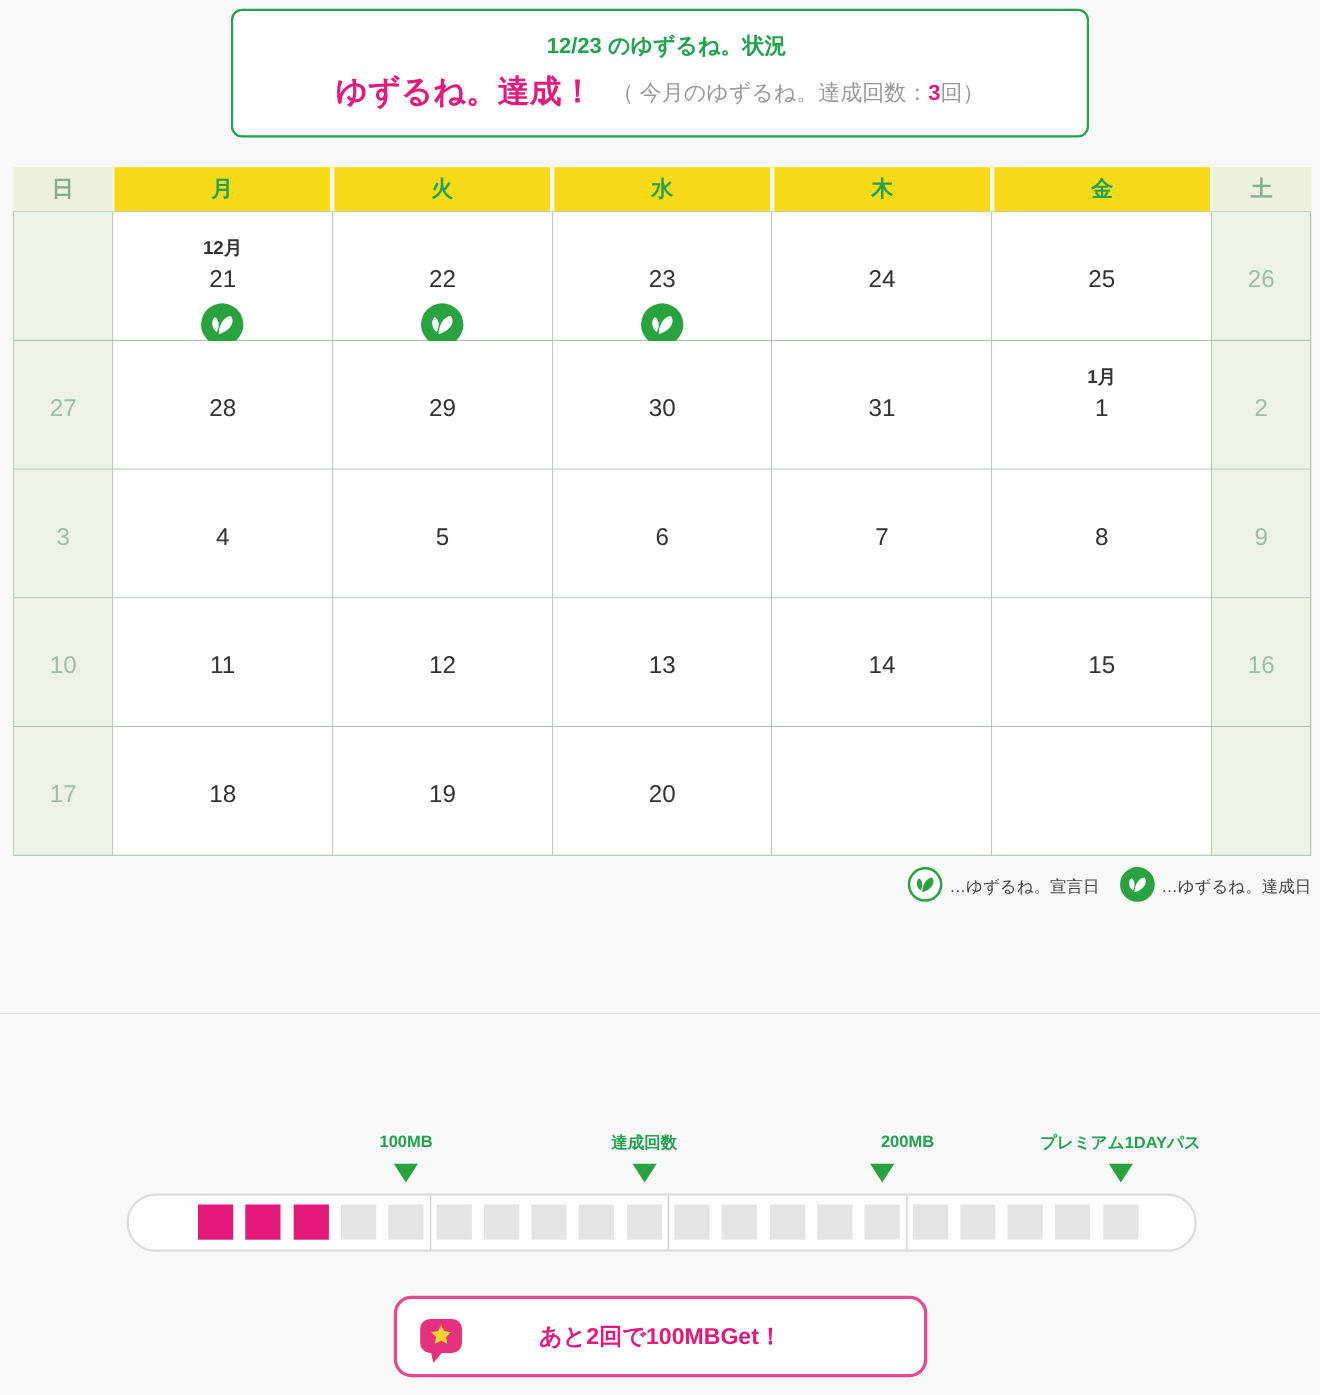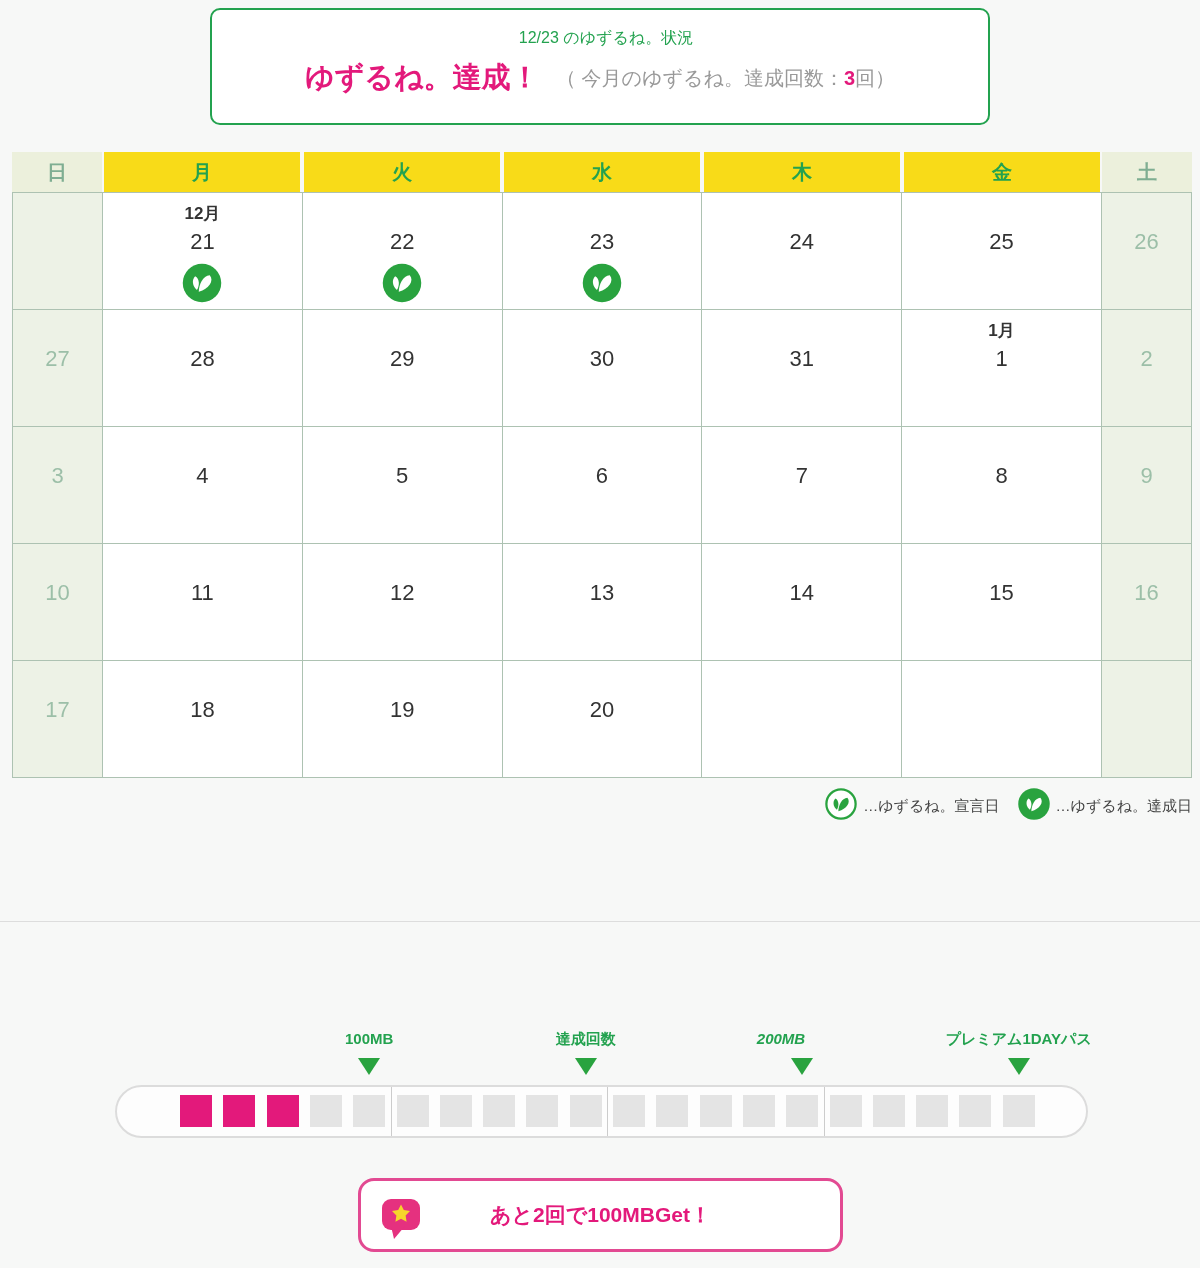--- a/index.html
+++ b/index.html
@@ -6,36 +6,36 @@
     --green:#23a24f; --icon-green:#29a33f; --pink:#e3197b; --yellow:#f8db18;
     --page-bg:#f7f8f7; --grid:#adc2b2; --weekend-bg:#edf2e6; --weekend-hd:#ecf0dc;
   }
   html,body{margin:0;padding:0;background:var(--page-bg);}
   .page{position:relative;width:1200px;height:1268px;background:var(--page-bg);
         font-family:"Liberation Sans",sans-serif;overflow:hidden;}
 
   
   .status-box{position:absolute;left:210px;top:8px;width:780px;height:117px;background:#fff;
       border:2px solid var(--green);border-radius:10px;box-sizing:border-box;text-align:center;padding-top:18px;}
-  .status-title{color:var(--green);font-size:16px;font-weight:normal;padding-left:12px;}
+  .status-title{color:var(--green);font-size:20px;font-weight:bold;padding-left:12px;}
   .status-result-row{margin-top:9px;white-space:nowrap;}
   .status-result{color:var(--pink);font-size:29px;font-weight:bold;vertical-align:middle;}
   .status-count{color:#999;font-size:20px;margin-left:12px;vertical-align:middle;}
   .status-count b{color:var(--pink);}
 
   
   .calendar{position:absolute;left:12px;top:152px;width:1180px;}
   .cal-header{display:grid;grid-template-columns:90px repeat(5,1fr) 90px;height:40px;}
   .cal-h{background:var(--yellow);color:var(--green);font-weight:bold;font-size:20px;
       text-align:center;line-height:40px;border-left:2px solid var(--page-bg);border-right:2px solid var(--page-bg);box-sizing:border-box;}
   .cal-h.weekend-h{background:var(--weekend-hd);color:#7fae92;border-left:none;border-right:none;}
   .cal-body{display:grid;grid-template-columns:90px repeat(5,1fr) 90px;grid-auto-rows:117px;
       border-top:1px solid var(--grid);border-left:1px solid var(--grid);}
   .cal-cell{background:#fff;border-right:1px solid var(--grid);border-bottom:1px solid var(--grid);
-      text-align:center;padding-top:8px;box-sizing:border-box;}
+      text-align:center;padding-top:20px;box-sizing:border-box;}
   .cal-cell.weekend{background:var(--weekend-bg);}
   .month{height:26px;line-height:26px;font-size:17px;color:#333;font-weight:bold;}
   .daynum{height:30px;line-height:30px;font-size:22px;color:#333;font-weight:normal;}
   .weekend .daynum{color:#9cbfa8;}
   .cal-icon{margin-top:4px;height:44px;}
 
   
   .legend{position:absolute;top:786px;right:8px;display:flex;align-items:center;gap:16px;}
   .legend-item{display:flex;align-items:center;gap:4px;}
   .legend-label{font-size:15px;color:#444;}
@@ -286,21 +286,21 @@
       <div class="square" style="left: 916.1px;"></div>
       <div class="square" style="left: 959.4px;"></div>
       <div class="square" style="left: 1002.7px;"></div>
       <div class="pill-divider" style="left: 390.5px;"></div>
       <div class="pill-divider" style="left: 607px;"></div>
       <div class="pill-divider" style="left: 823.5px;"></div>
       <div class="ms-label" style="left: 369.2px;">100MB</div>
       <div class="tri" style="left: 369.2px;"></div>
       <div class="ms-label" style="left: 585.7px;">達成回数</div>
       <div class="tri" style="left: 585.7px;"></div>
-      <div class="ms-label" style="left: 781px; font-style: italic;">200MB</div>
+      <div class="ms-label" style="left: 825px;">200MB</div>
       <div class="tri" style="left: 802.2px;"></div>
       <div class="ms-label" style="left: 1018.7px;">プレミアム1DAYパス</div>
       <div class="tri" style="left: 1018.7px;"></div>
     </div>
 
   <div class="badge">
     <span class="badge-icon">
       <svg width="48" height="48" viewBox="0 0 48 48">
         <rect x="5" y="6" width="38" height="31" rx="9" fill="#e5317f"></rect>
         <path d="M14 33 L17 46 L28 33 Z" fill="#e5317f"></path>

